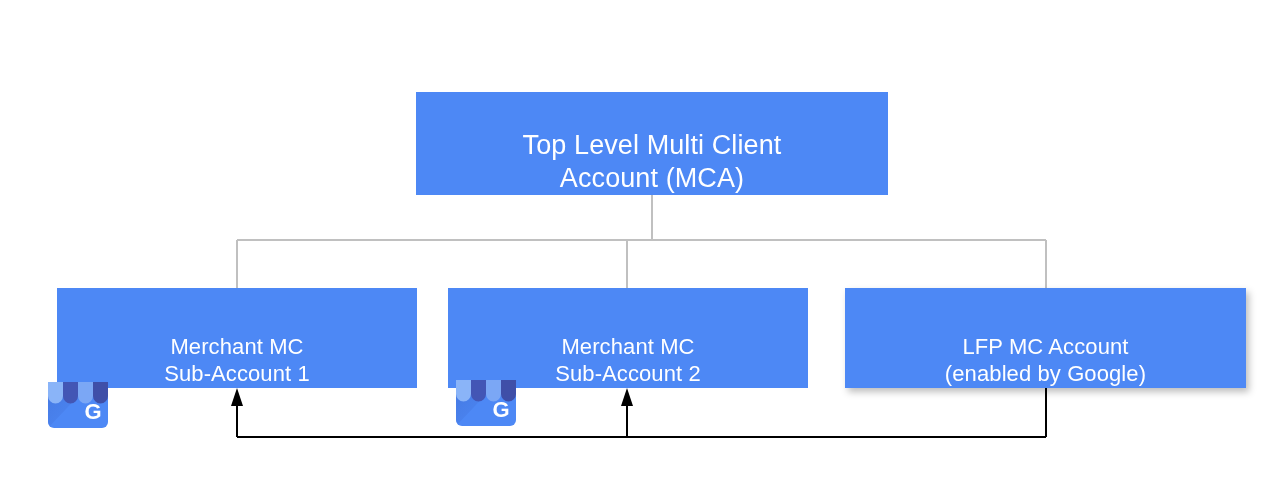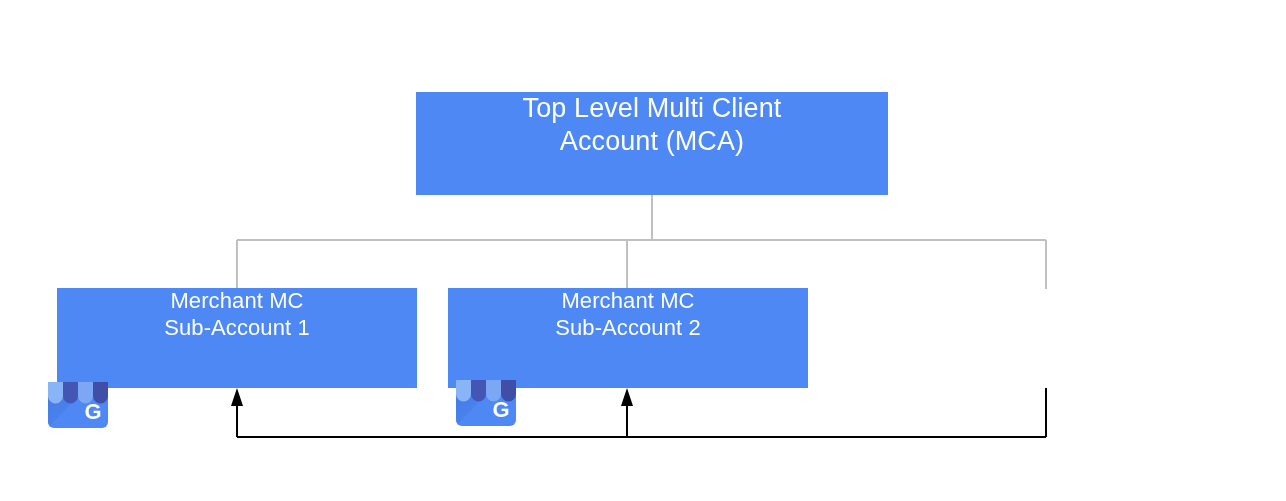--- a/index.html
+++ b/index.html
@@ -26,21 +26,21 @@
     top: 0;
     width: 1286px;
     height: 501px;
     pointer-events: none;
   }
   
   .node {
     position: absolute;
     box-sizing: border-box;
     display: flex;
-    align-items: flex-start;
+    align-items: flex-end;
     justify-content: center;
     text-align: center;
     color: #ffffff;
     line-height: 1.22;
     white-space: pre-line;
     letter-spacing: 0.1px;
   }
   .node-top {
     left: 416px;
     top: 92px;
@@ -127,20 +127,24 @@
   <div class="node node-sub1">
     <span class="node-label">Merchant MC
 Sub-Account 1</span>
   </div>
 
   <div class="node node-sub2">
     <span class="node-label">Merchant MC
 Sub-Account 2</span>
   </div>
 
+  <div class="node node-lfp">
+    <span class="node-label">LFP MC Account
+(enabled by Google)</span>
+  </div>
 
   <svg class="gmb-icon gmb-1" viewBox="0 0 76 66">
     <defs>
       <clipPath id="gmbClip1">
           <rect x="8" y="24" width="60" height="38" rx="6"></rect>
         </clipPath>
       <linearGradient id="gmbShade1" x1="0" y1="0" x2="1" y2="1">
         <stop offset="0%" stop-color="#3f6fd6"></stop>
         <stop offset="100%" stop-color="#4d88f5"></stop>
       </linearGradient>

